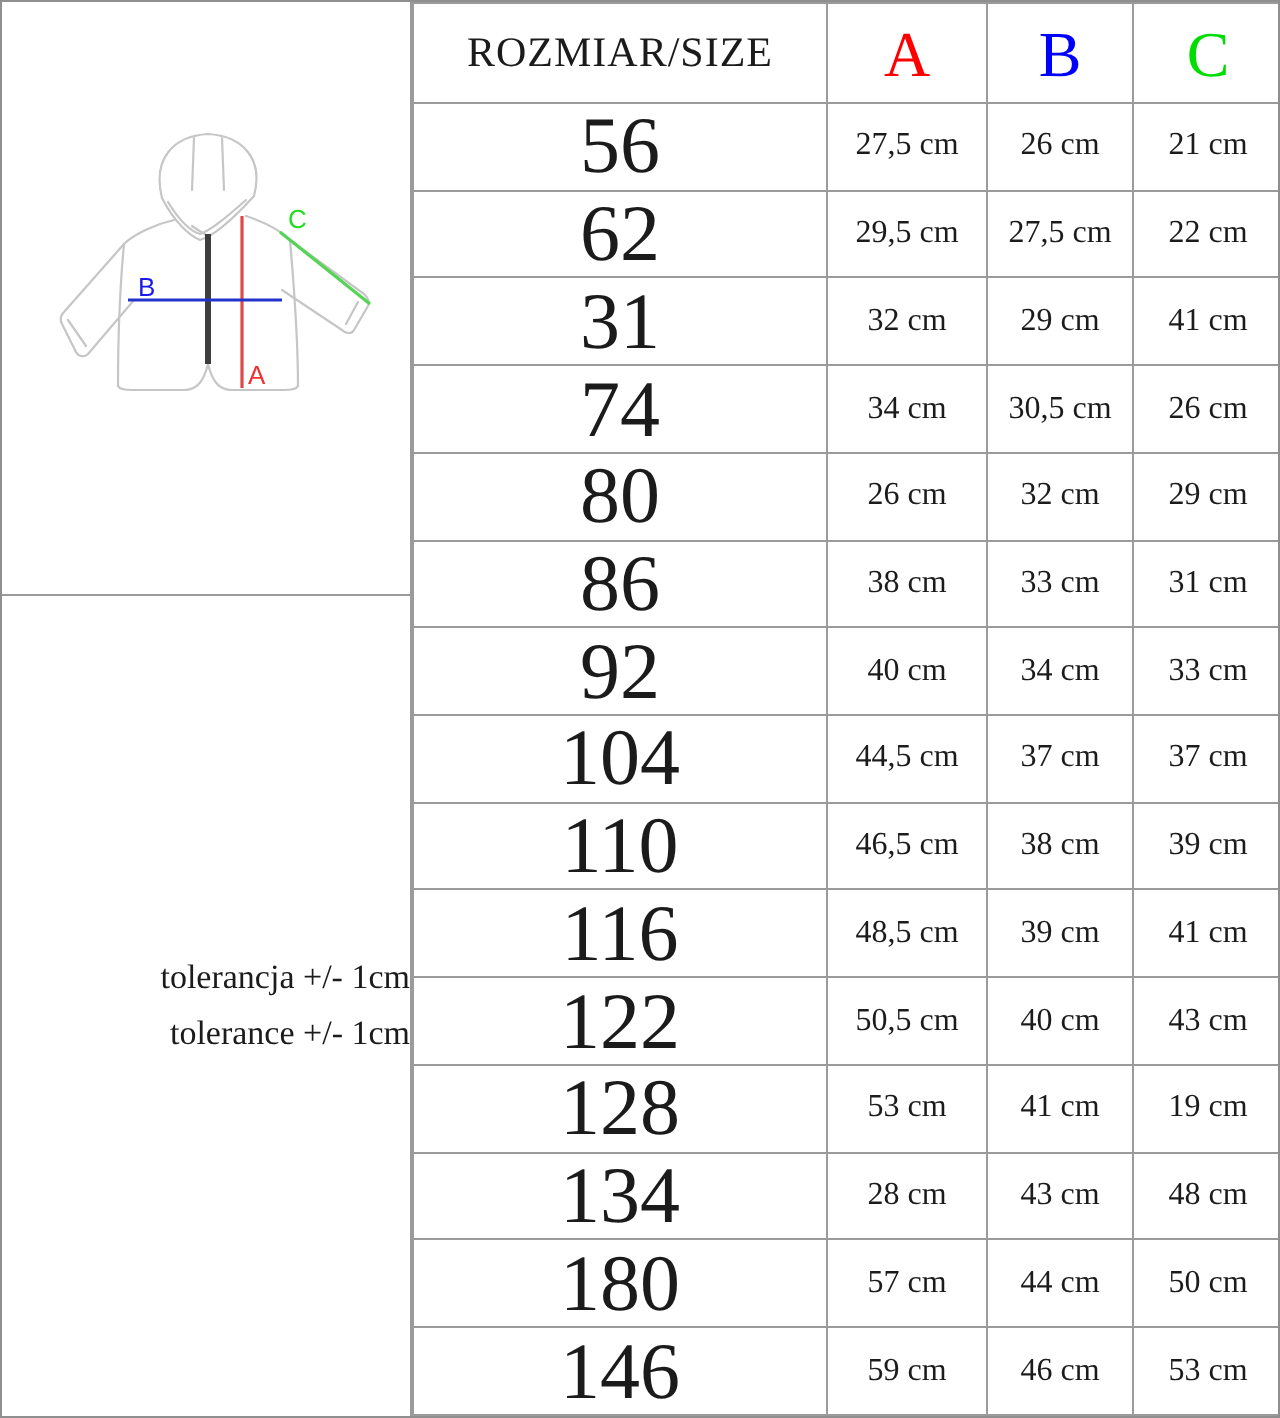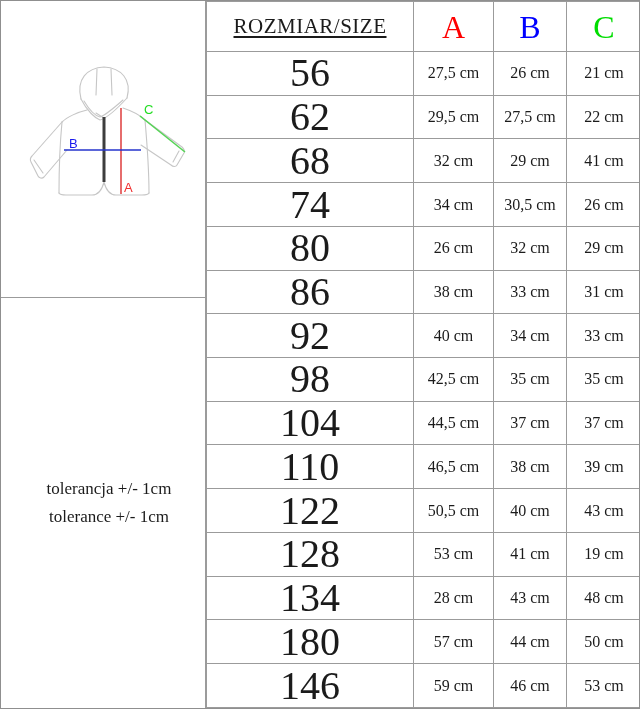--- a/index.html
+++ b/index.html
@@ -4,26 +4,26 @@
 <style>
   html, body { margin: 0; padding: 0; background: #fff; }
   .page {
     width: 640px; height: 709px; box-sizing: border-box;
     border: 1px solid #8f8f8f; background: #fff;
     display: flex; overflow: hidden;
     font-family: "Liberation Serif", serif; color: #1b1b1b;
   }
   .left-panel { flex: 0 0 204px; width: 204px; border-right: 1px solid #9b9b9b; display: flex; flex-direction: column; }
   .diagram-cell { height: 296px; border-bottom: 1px solid #9b9b9b; display: flex; align-items: center; justify-content: center; }
-  .tolerance-cell { flex: 1; display: flex; flex-direction: column; align-items: center; justify-content: center; font-size: 17px; line-height: 28px; margin-left: 12px; }
+  .tolerance-cell { flex: 1; display: flex; flex-direction: column; align-items: flex-end; justify-content: center; font-size: 17px; line-height: 28px; margin-left: 12px; }
   .size-table { border-collapse: collapse; width: 435px; height: 100%; table-layout: fixed; }
   .size-table th, .size-table td { border: 1px solid #9b9b9b; text-align: center; vertical-align: middle; padding: 0; font-weight: normal; }
   thead th { height: 49px; }
   .size-header { font-size: 21px; letter-spacing: 0.5px; }
-  .size-header .hdr-underline { text-decoration: underline; text-underline-offset: 3px; }
+  .size-header .hdr-underline { text-underline-offset: 3px; }
   .col-letter { font-size: 32px; line-height: 1; }
   .col-a { color: #ff0000; }
   .col-b { color: #0000ff; }
   .col-c { color: #00dd00; }
   .size-cell { font-size: 40px; line-height: 1; }
   .meas-cell { font-size: 16px; }
   svg text { font-family: "Liberation Sans", sans-serif; font-size: 13px; }
 </style>
 </head>
 <body>
@@ -94,21 +94,21 @@
     <td class="meas-cell">26 cm</td>
     <td class="meas-cell">21 cm</td>
   </tr>
         <tr>
     <td class="size-cell">62</td>
     <td class="meas-cell">29,5 cm</td>
     <td class="meas-cell">27,5 cm</td>
     <td class="meas-cell">22 cm</td>
   </tr>
         <tr>
-    <td class="size-cell">68</td>
+    <td class="size-cell">31</td>
     <td class="meas-cell">32 cm</td>
     <td class="meas-cell">29 cm</td>
     <td class="meas-cell">41 cm</td>
   </tr>
         <tr>
     <td class="size-cell">74</td>
     <td class="meas-cell">34 cm</td>
     <td class="meas-cell">30,5 cm</td>
     <td class="meas-cell">26 cm</td>
   </tr>
@@ -124,36 +124,36 @@
     <td class="meas-cell">33 cm</td>
     <td class="meas-cell">31 cm</td>
   </tr>
         <tr>
     <td class="size-cell">92</td>
     <td class="meas-cell">40 cm</td>
     <td class="meas-cell">34 cm</td>
     <td class="meas-cell">33 cm</td>
   </tr>
         <tr>
-    <td class="size-cell">98</td>
-    <td class="meas-cell">42,5 cm</td>
-    <td class="meas-cell">35 cm</td>
-    <td class="meas-cell">35 cm</td>
-  </tr>
-        <tr>
     <td class="size-cell">104</td>
     <td class="meas-cell">44,5 cm</td>
     <td class="meas-cell">37 cm</td>
     <td class="meas-cell">37 cm</td>
   </tr>
         <tr>
     <td class="size-cell">110</td>
     <td class="meas-cell">46,5 cm</td>
     <td class="meas-cell">38 cm</td>
     <td class="meas-cell">39 cm</td>
+  </tr>
+        <tr>
+    <td class="size-cell">116</td>
+    <td class="meas-cell">48,5 cm</td>
+    <td class="meas-cell">39 cm</td>
+    <td class="meas-cell">41 cm</td>
   </tr>
         <tr>
     <td class="size-cell">122</td>
     <td class="meas-cell">50,5 cm</td>
     <td class="meas-cell">40 cm</td>
     <td class="meas-cell">43 cm</td>
   </tr>
         <tr>
     <td class="size-cell">128</td>
     <td class="meas-cell">53 cm</td>

